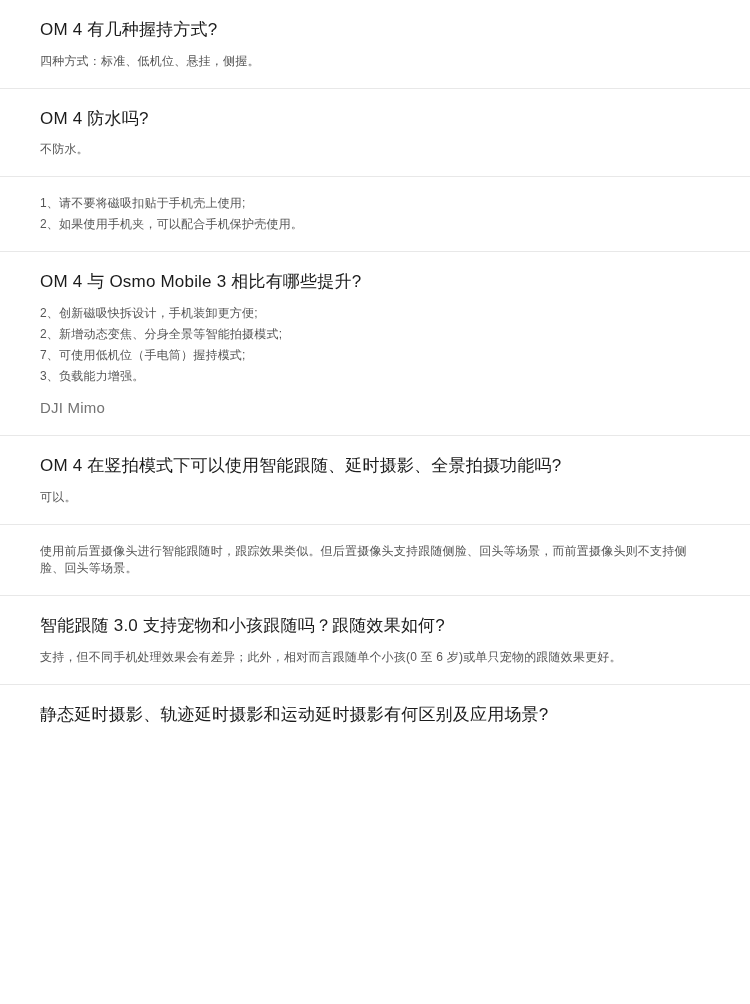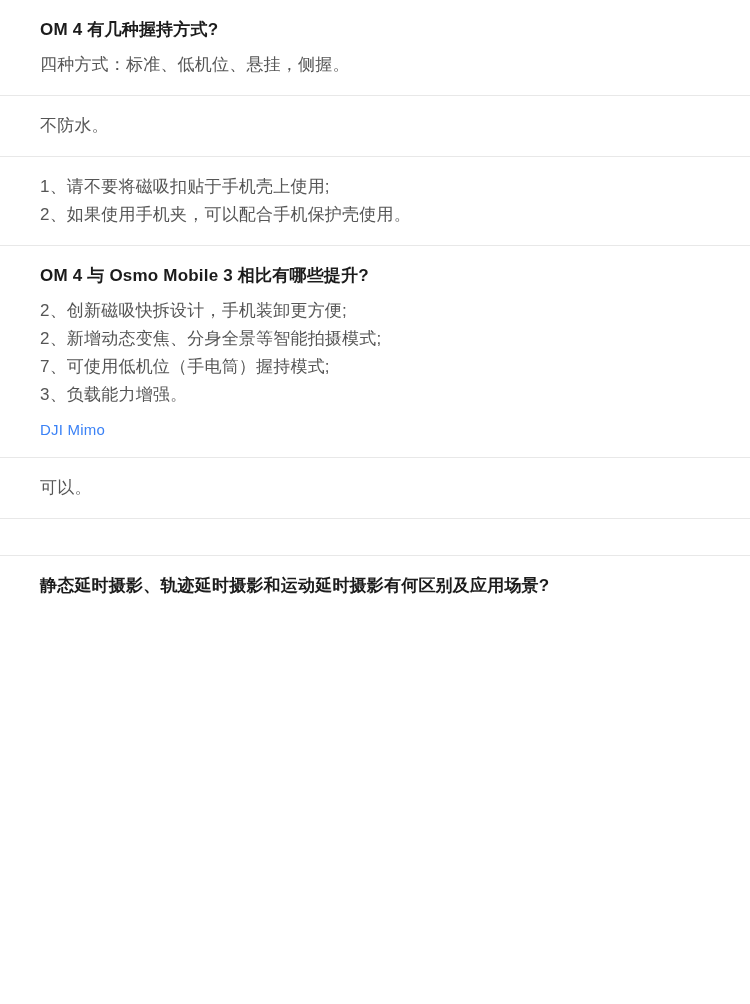--- a/index.html
+++ b/index.html
@@ -21,79 +21,90 @@
   .faq-item {
     box-sizing: border-box;
     padding: 18px 40px 18px 40px;
     border-bottom: 1px solid #e8e8e8;
   }
   .faq-item:last-child {
     border-bottom: none;
   }
   .faq-question {
     font-size: 17px;
-    font-weight: bold;
+    font-weight: normal;
     line-height: 1.45;
     color: #1b1b1b;
     margin: 0 0 10px 0;
     letter-spacing: 0.2px;
   }
   .faq-answer {
-    font-size: 17px;
+    font-size: 12px;
     line-height: 1.42;
     color: #555555;
     margin: 0;
     letter-spacing: 0.2px;
   }
   .faq-answer-line {
     display: block;
     margin: 0 0 4px 0;
   }
   .faq-answer-line:last-child {
     margin-bottom: 0;
   }
   .faq-link {
     display: inline-block;
     margin-top: 14px;
     font-size: 15px;
-    color: #3b82f6;
+    color: #737373;
     text-decoration: none;
     letter-spacing: 0.2px;
   }
 </style>
 </head>
 <body>
 
 <div class="faq-list">
     <div class="faq-item">
       <div class="faq-question">OM 4 有几种握持方式?</div>
       <div class="faq-answer">
         <span class="faq-answer-line">四种方式：标准、低机位、悬挂，侧握。</span>
       </div>
     </div>
     <div class="faq-item">
+      <div class="faq-question">OM 4 防水吗?</div>
       <div class="faq-answer">
         <span class="faq-answer-line">不防水。</span>
       </div>
     </div>
     <div class="faq-item">
       <div class="faq-answer">
         <span class="faq-answer-line">1、请不要将磁吸扣贴于手机壳上使用;</span>
         <span class="faq-answer-line">2、如果使用手机夹，可以配合手机保护壳使用。</span>
       </div>
     </div>
     <div class="faq-item"><div class="faq-question">OM 4 与 Osmo Mobile 3 相比有哪些提升?</div><div class="faq-answer">
         <span class="faq-answer-line">2、创新磁吸快拆设计，手机装卸更方便;</span>
         <span class="faq-answer-line">2、新增动态变焦、分身全景等智能拍摄模式;</span>
         <span class="faq-answer-line">7、可使用低机位（手电筒）握持模式;</span>
         <span class="faq-answer-line">3、负载能力增强。</span>
       </div><a class="faq-link" href="#">DJI Mimo</a></div>
     <div class="faq-item">
+      <div class="faq-question">OM 4 在竖拍模式下可以使用智能跟随、延时摄影、全景拍摄功能吗?</div>
       <div class="faq-answer">
         <span class="faq-answer-line">可以。</span>
       </div>
     </div>
     <div class="faq-item">
+      <div class="faq-answer">
+        <span class="faq-answer-line">使用前后置摄像头进行智能跟随时，跟踪效果类似。但后置摄像头支持跟随侧脸、回头等场景，而前置摄像头则不支持侧脸、回头等场景。</span>
+      </div>
+    </div>
+    <div class="faq-item">
+      <div class="faq-question">智能跟随 3.0 支持宠物和小孩跟随吗？跟随效果如何?</div>
+      <div class="faq-answer">
+        <span class="faq-answer-line">支持，但不同手机处理效果会有差异；此外，相对而言跟随单个小孩(0 至 6 岁)或单只宠物的跟随效果更好。</span>
+      </div>
     </div>
     <div class="faq-item">
       <div class="faq-question">静态延时摄影、轨迹延时摄影和运动延时摄影有何区别及应用场景?</div>
     </div>
   </div>
 
 </body></html>

